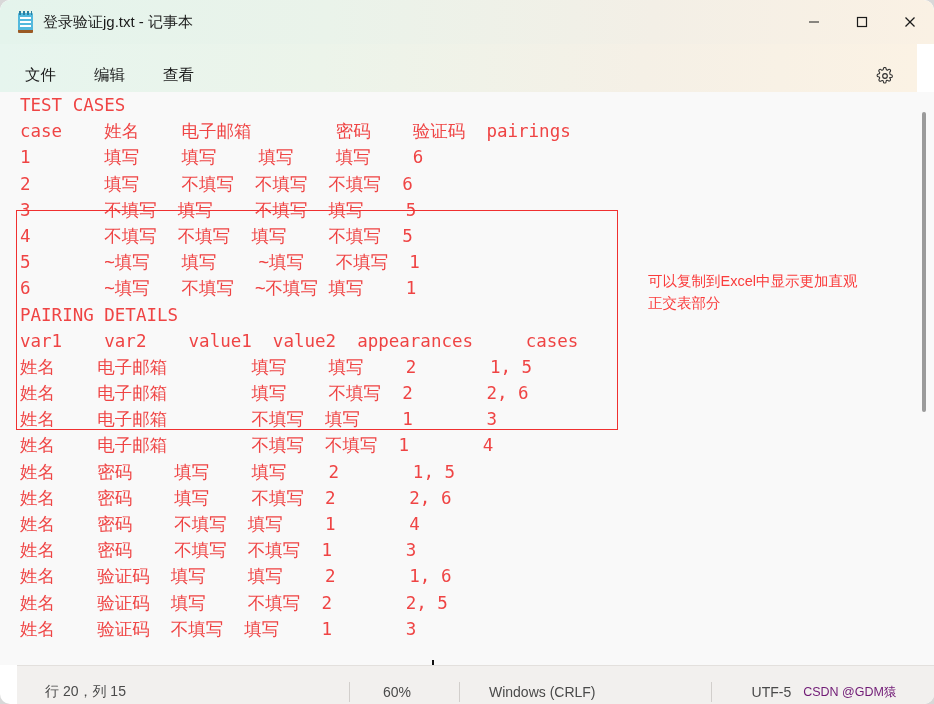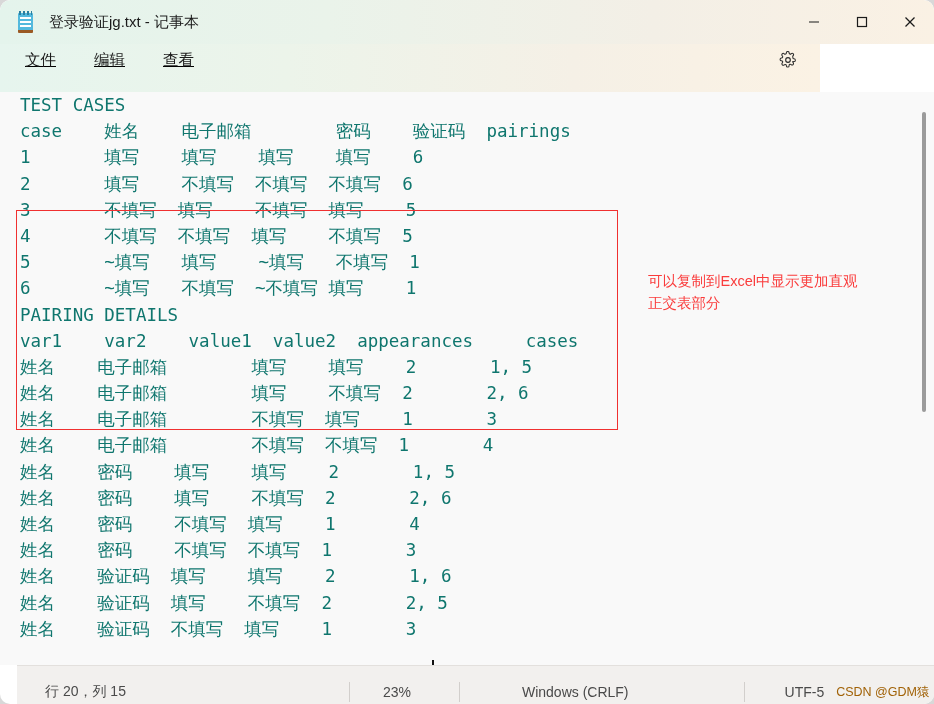--- a/index.html
+++ b/index.html
@@ -63,21 +63,21 @@
         transparent 2px, transparent 4px);
   }
   .app-icon .base {
     position: absolute;
     left: 3px; top: 20px;
     width: 15px; height: 3px;
     background: #9a5a24;
     border-radius: 0 0 1px 1px;
   }
   .title-text {
-    margin-left: 12px;
+    margin-left: 6px;
     font-size: 15px;
     color: #1b1b1b;
     white-space: nowrap;
   }
   .win-controls {
     margin-left: auto;
     display: flex;
     height: 44px;
   }
   .win-btn {
@@ -86,25 +86,24 @@
     align-items: center;
     justify-content: center;
     color: #1b1b1b;
   }
   .win-btn svg { display: block; }
 
   
   .menubar {
     position: absolute;
     left: 0; top: 44px;
-    width: 820px; height: 48px;
+    width: 917px; height: 48px;
     background: linear-gradient(to right, #e6f5ee 0%, #ecf4ea 35%, #f5f0e6 70%, #fbf2e4 100%);
     display: flex;
-    align-items: flex-start;
-    text-decoration: underline;
+    align-items: flex-end;
   }
   .menu-item {
     font-size: 15.5px;
     color: #1b1b1b;
     padding: 6px 10px;
     border-radius: 4px;
     white-space: nowrap;
   }
   #menu-file { margin-left: 15px; }
   #menu-edit { margin-left: 18px; }
@@ -124,21 +123,21 @@
     width: 934px; height: 573px;
     background: #f9f9f9;
     overflow: hidden;
   }
   .text-layer {
     position: absolute;
     left: 20px; top: 0px;
     font-family: "DejaVu Sans Mono", monospace;
     font-size: 17.5px;
     line-height: 26.2px;
-    color: #0f766e;
+    color: #ef4444;
     white-space: pre;
     letter-spacing: 0px;
   }
   .text-layer .ln { display: block; height: 26.2px; }
 
   .redbox {
     position: absolute;
     left: 16px; top: 118px;
     width: 602px; height: 220px;
     border: 1.5px solid #f03030;
@@ -192,27 +191,27 @@
     white-space: nowrap;
   }
   #sb-cursor { margin-left: 28px; }
   .sb-sep {
     width: 1px; height: 20px;
     background: #d2cfcc;
   }
   #sep1 { margin-left: 223px; }
   #sb-zoom { margin-left: 33px; }
   #sep2 { margin-left: 48px; }
-  #sb-eol { margin-left: 62px; }
+  #sb-eol { margin-left: 29px; }
   #sep3 { margin-left: 115px; }
   #sb-enc { margin-left: 40px; }
   .watermark {
     margin-left: 12px;
     font-size: 12.5px;
-    color: #a16207;
+    color: #701a75;
     white-space: nowrap;
   }
 </style>
 </head>
 <body>
 
 <div id="app">
 
   <div class="titlebar">
     <div class="app-icon">
@@ -267,21 +266,21 @@
     <div class="caret"></div>
 
     <div class="scrollbar-track">
       <div class="scrollbar-thumb"></div>
     </div>
   </div>
 
   <div class="statusbar">
     <div class="sb-cell" id="sb-cursor">行 20，列 15</div>
     <div class="sb-sep" id="sep1"></div>
-    <div class="sb-cell" id="sb-zoom">23%</div>
+    <div class="sb-cell" id="sb-zoom">60%</div>
     <div class="sb-sep" id="sep2"></div>
     <div class="sb-cell" id="sb-eol">Windows (CRLF)</div>
     <div class="sb-sep" id="sep3"></div>
     <div class="sb-cell" id="sb-enc">UTF-5</div>
     <div class="watermark">CSDN @GDM猿</div>
   </div>
 
 </div>
 
 </body></html>

